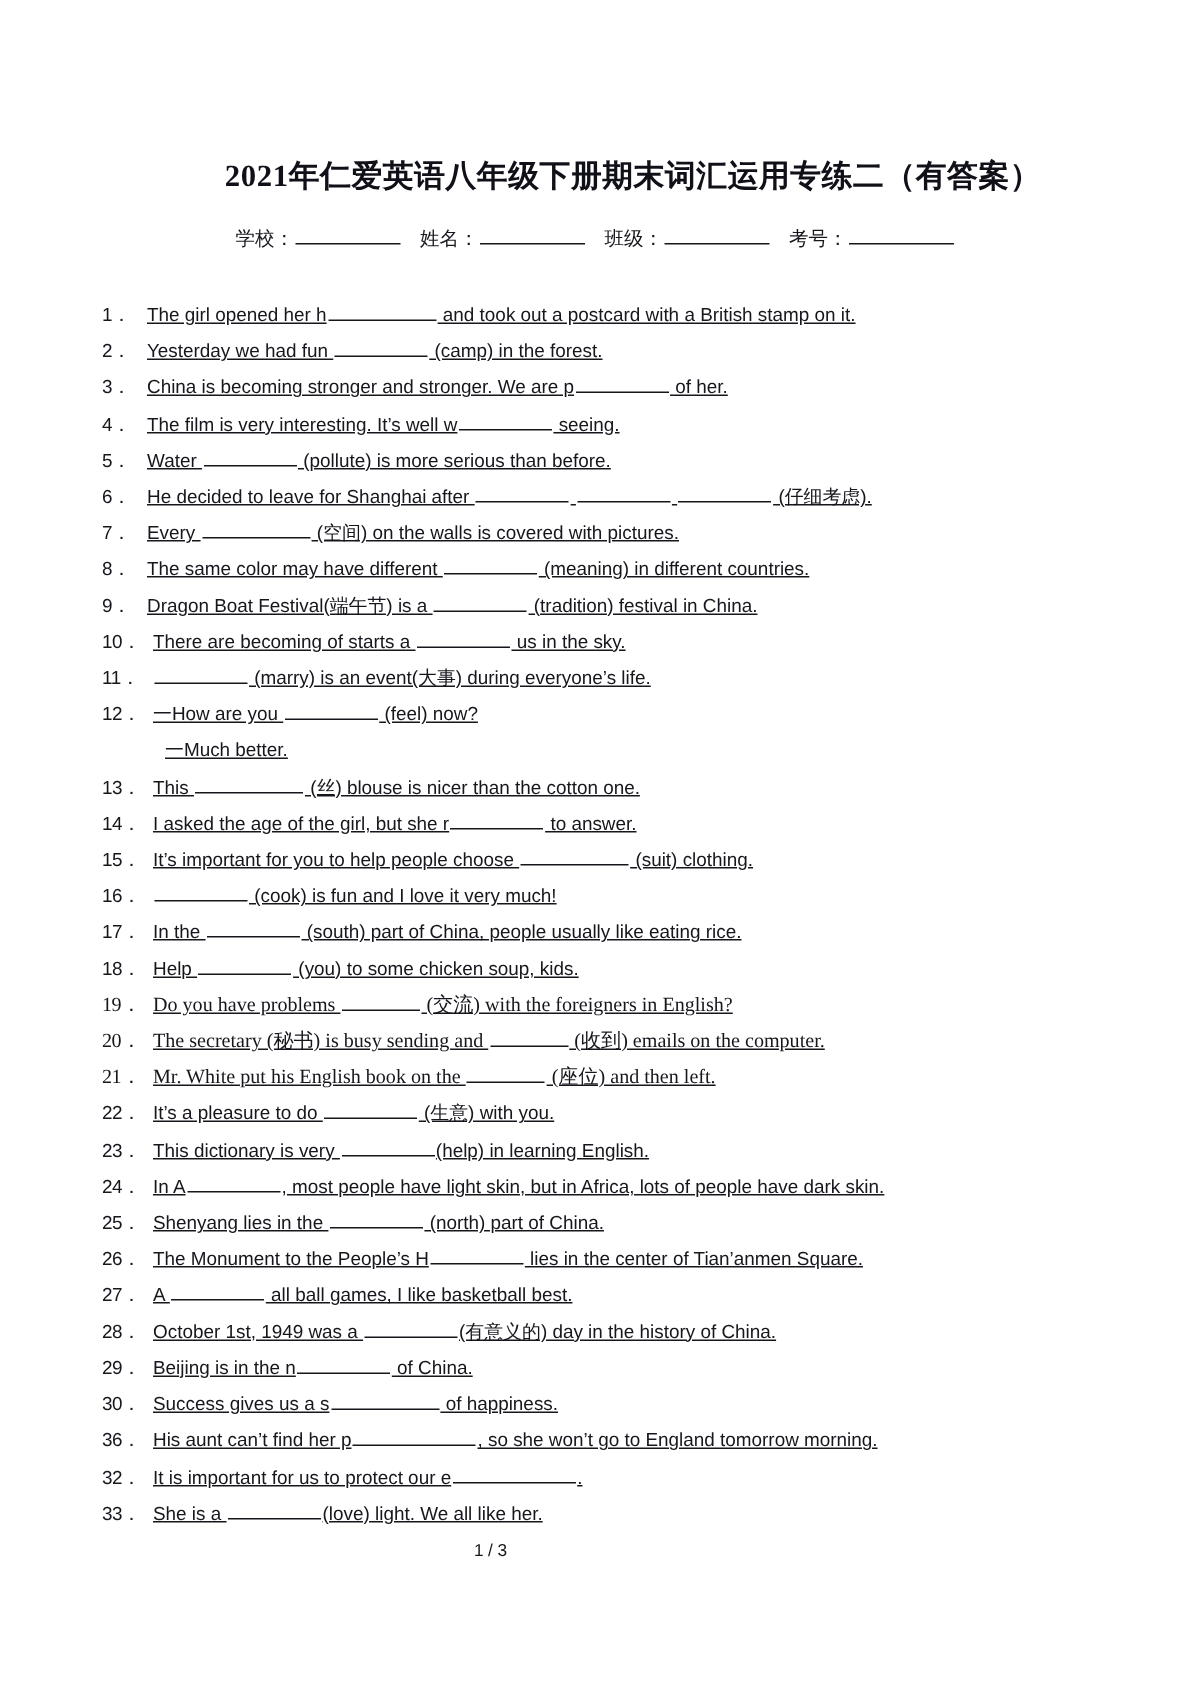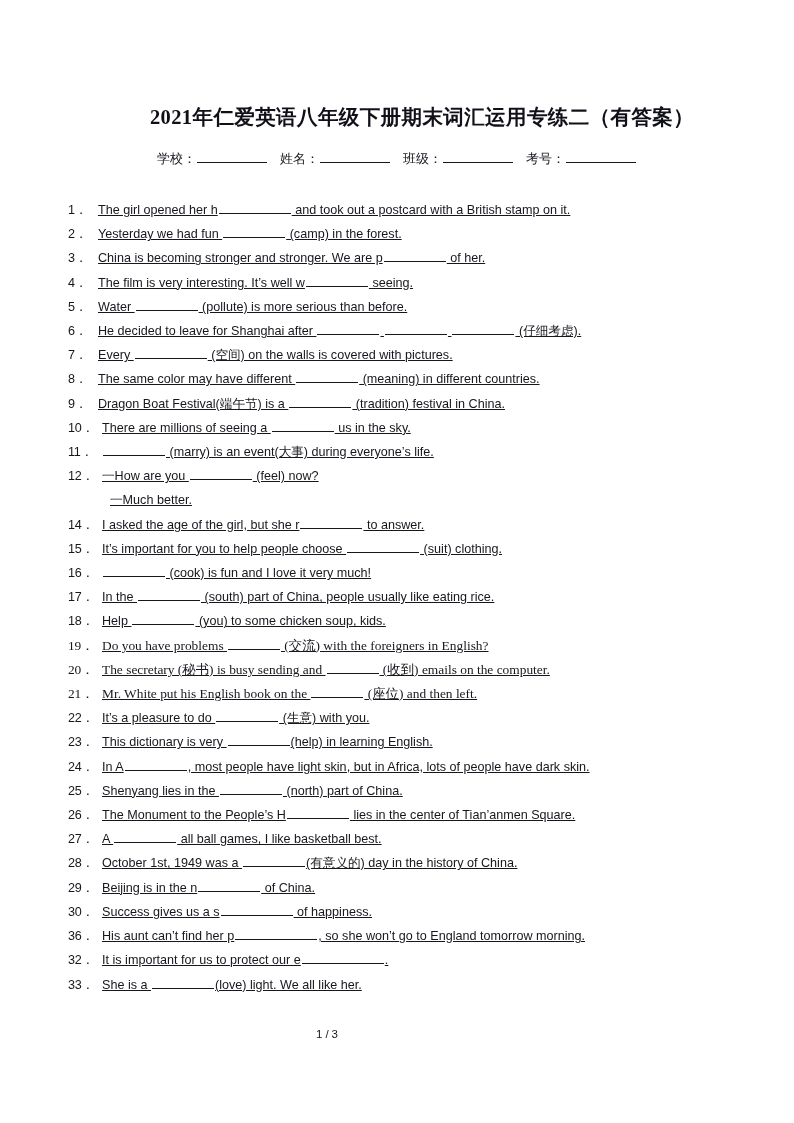--- a/index.html
+++ b/index.html
@@ -158,35 +158,39 @@
       <div class="qitem">
         <span class="qnum">8．</span>
         <span class="qtext"><span>The same color may have different </span><span class="blank-inline b-md"></span><span> (meaning) in different countries.</span></span>
       </div>
       <div class="qitem">
         <span class="qnum">9．</span>
         <span class="qtext"><span>Dragon Boat Festival(端午节) is a </span><span class="blank-inline b-md"></span><span> (tradition) festival in China.</span></span>
       </div>
       <div class="qitem">
         <span class="qnum wide">10．</span>
-        <span class="qtext"><span>There are millions of seeing a </span><span class="blank-inline b-md"></span><span> us in the sky.</span></span>
+        <span class="qtext"><span>There are becoming of starts a </span><span class="blank-inline b-md"></span><span> us in the sky.</span></span>
       </div>
       <div class="qitem">
         <span class="qnum wide">11．</span>
         <span class="qtext"><span> </span><span class="blank-inline b-md"></span><span> (marry) is an event(大事) during everyone’s life.</span></span>
       </div>
       <div class="qitem">
         <span class="qnum wide">12．</span>
         <span class="qtext"><span>一How are you </span><span class="blank-inline b-md"></span><span> (feel) now?</span></span>
       </div>
       <div class="qitem cont">
         <span class="qnum"></span>
         <span class="qtext"><span>一Much better.</span></span>
       </div>
       <div class="qitem">
+        <span class="qnum wide">13．</span>
+        <span class="qtext"><span>This </span><span class="blank-inline b-lg"></span><span> (丝) blouse is nicer than the cotton one.</span></span>
+      </div>
+      <div class="qitem">
         <span class="qnum wide">14．</span>
         <span class="qtext"><span>I asked the age of the girl, but she r</span><span class="blank-inline b-md"></span><span> to answer.</span></span>
       </div>
       <div class="qitem">
         <span class="qnum wide">15．</span>
         <span class="qtext"><span>It’s important for you to help people choose </span><span class="blank-inline b-lg"></span><span> (suit) clothing.</span></span>
       </div>
       <div class="qitem">
         <span class="qnum wide">16．</span>
         <span class="qtext"><span> </span><span class="blank-inline b-md"></span><span> (cook) is fun and I love it very much!</span></span>

